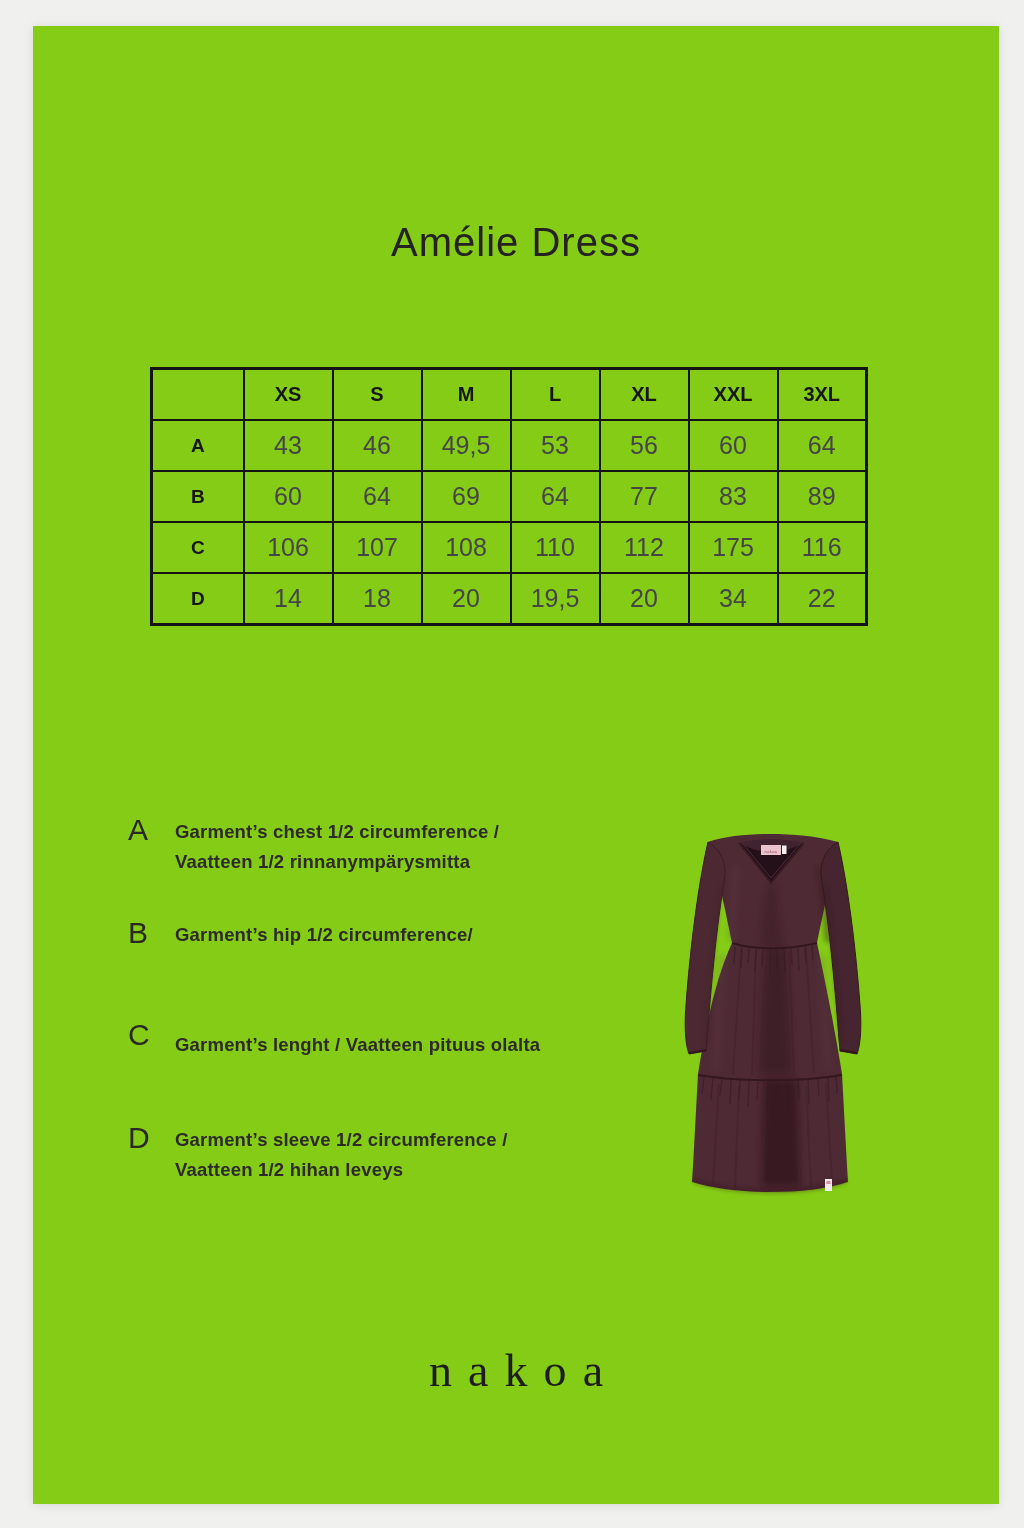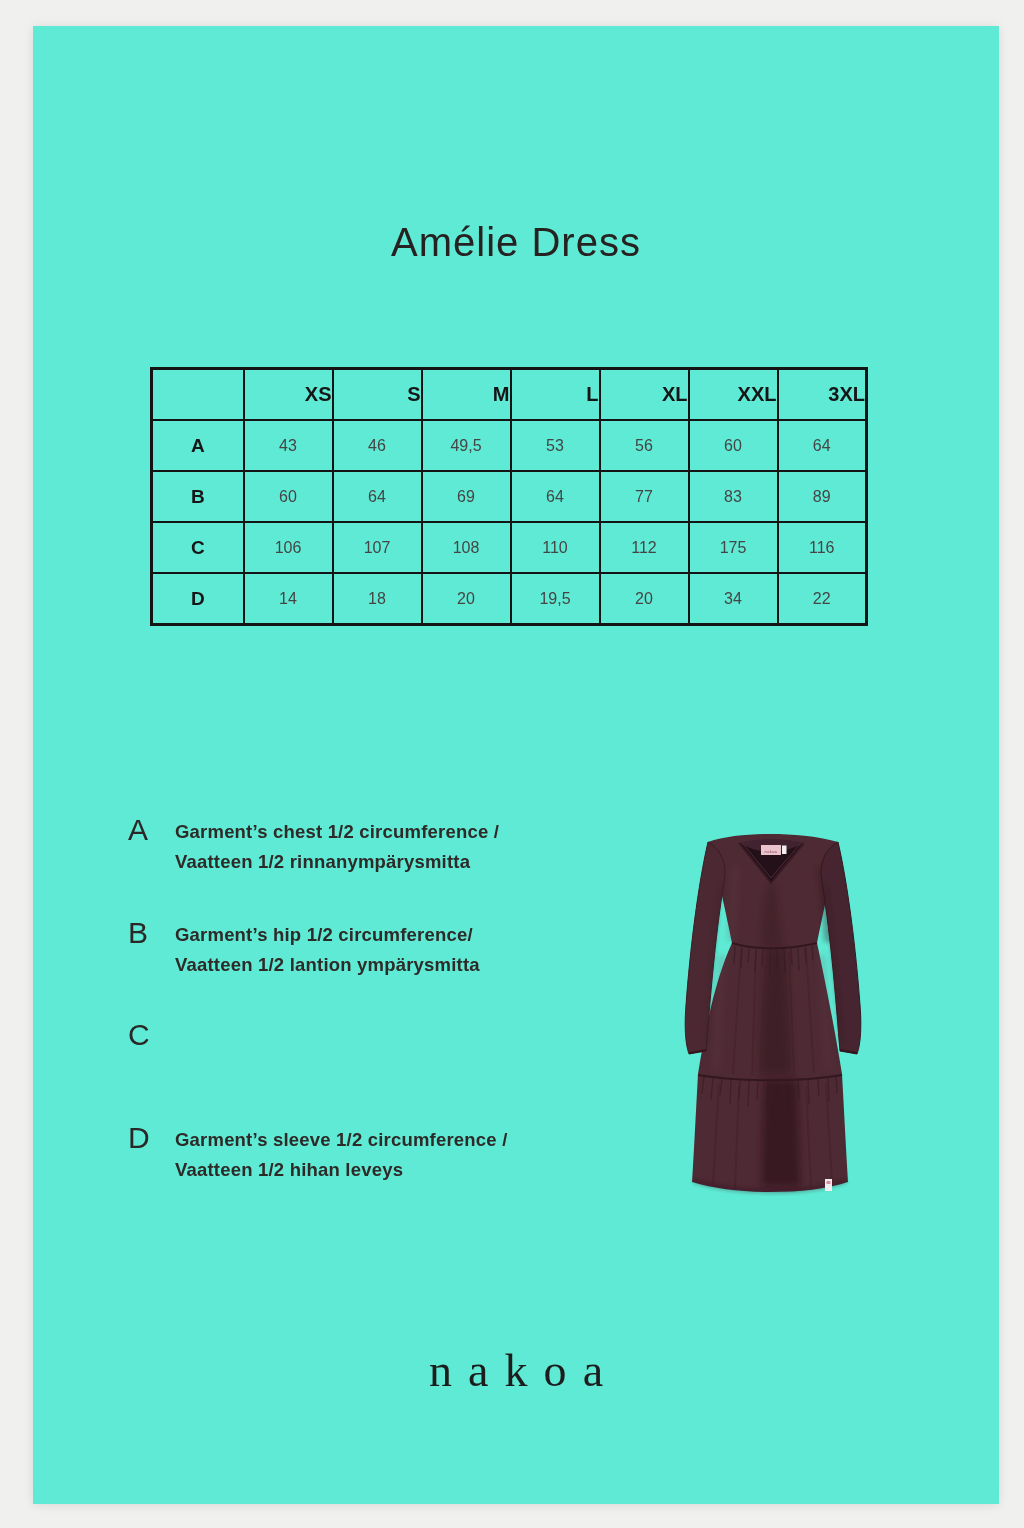--- a/index.html
+++ b/index.html
@@ -5,43 +5,43 @@
   html,body{margin:0;padding:0;}
   body{
     width:1024px;height:1528px;
     background:#f0f0ef;
     font-family:"Liberation Sans",sans-serif;
     position:relative;
     -webkit-font-smoothing:antialiased;
   }
   .page{
     position:absolute;left:33px;top:26px;width:966px;height:1478px;
-    background:#5eead4;
+    background:#84cc16;
     box-shadow:0 1px 10px rgba(0,0,0,.10);
   }
   .title{
     position:absolute;left:0;right:0;top:194px;margin:0;
     text-align:center;
     font-size:40px;font-weight:300;letter-spacing:1px;
     color:#272222;
   }
   table.size-table{
     position:absolute;left:117px;top:341px;
     width:716px;
     border-collapse:collapse;table-layout:fixed;
     border:3px solid #141414;
     color:#1b1b1b;
   }
   table.size-table th,table.size-table td{
     border:2px solid #141414;
     height:49px;text-align:center;vertical-align:middle;
     padding:0;
   }
-  table.size-table th{font-size:20px;font-weight:700;color:#161616;text-align:right;}
-  table.size-table td{font-size:16px;font-weight:400;color:#454545;}
+  table.size-table th{font-size:20px;font-weight:700;color:#161616;}
+  table.size-table td{font-size:25px;font-weight:400;color:#454545;}
   table.size-table td.rowlabel{font-size:19px;font-weight:700;color:#161616;}
   .legend-entry{
     position:absolute;left:95px;display:flex;align-items:flex-start;
   }
   .legend-letter{
     width:47px;flex:0 0 47px;
     font-size:30px;font-weight:300;color:#2b2726;line-height:34px;
   }
   .legend-text{
     font-size:18.5px;color:#2e2a28;line-height:30px;letter-spacing:.2px;
@@ -141,26 +141,28 @@
     <div class="legend-text">
       <div>Garment’s chest 1/2 circumference /</div>
       <div>Vaatteen 1/2 rinnanympärysmitta</div>
     </div>
   </div>
 
   <div class="legend-entry" style="top:890px">
     <div class="legend-letter">B</div>
     <div class="legend-text">
       <div>Garment’s hip 1/2 circumference/</div>
-      <div>Vaatteen 1/2 lantion ympärysmitta</div>
     </div>
   </div>
 
   <div class="legend-entry single" style="top:992px">
     <div class="legend-letter">C</div>
+    <div class="legend-text">
+      <div>Garment’s lenght / Vaatteen pituus olalta</div>
+    </div>
   </div>
 
   <div class="legend-entry" style="top:1095px">
     <div class="legend-letter">D</div>
     <div class="legend-text">
       <div>Garment’s sleeve 1/2 circumference /</div>
       <div>Vaatteen 1/2 hihan leveys</div>
     </div>
   </div>
 

